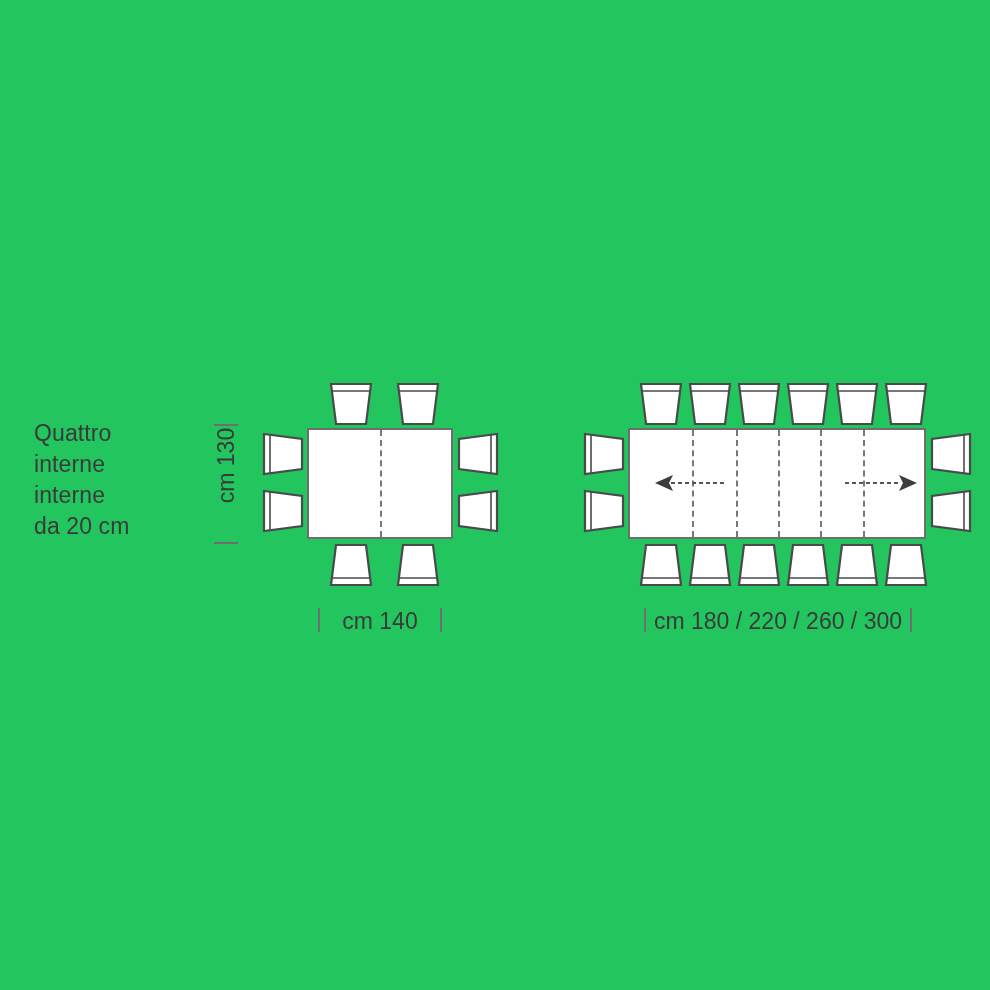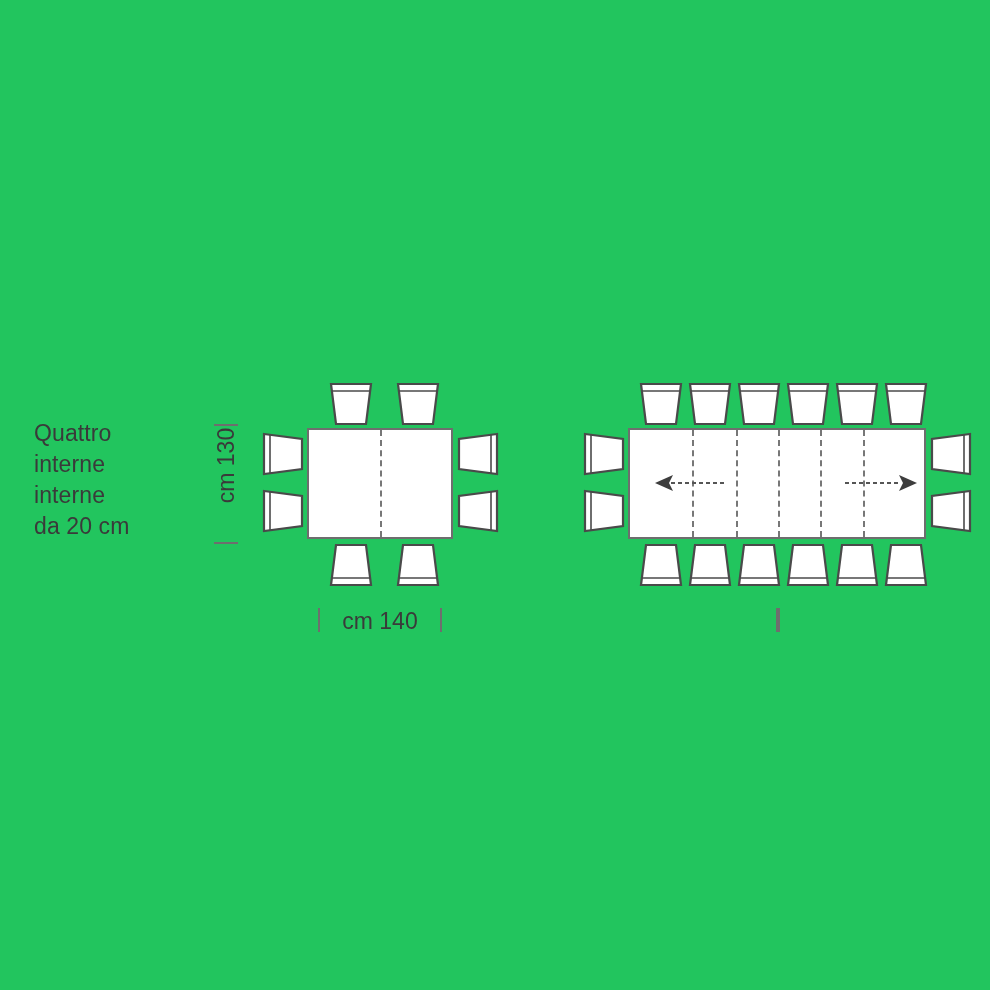--- a/index.html
+++ b/index.html
@@ -300,17 +300,18 @@
     </div>
     <div class="chair" style="left:930px; top:489px;">
       <svg width="42" height="44" viewBox="0 0 42 44">
           <polygon points="40,2 2,7 2,37 40,42" fill="#ffffff" stroke="#4a4a4a" stroke-width="2.2"></polygon>
           <line x1="34" y1="3" x2="34" y2="41" stroke="#4a4a4a" stroke-width="1.6"></line>
         </svg>
     </div>
 
     <div class="dim-row" style="left:618px; top:608px; width:320px; height:32px;">
       <span class="tick-v"></span>
+      <span class="dim-text" style="margin:0 8px;">cm 180 / 220 / 260 / 300</span>
       <span class="tick-v"></span>
     </div>
   </div>
 
 </div>
 
 </body></html>

